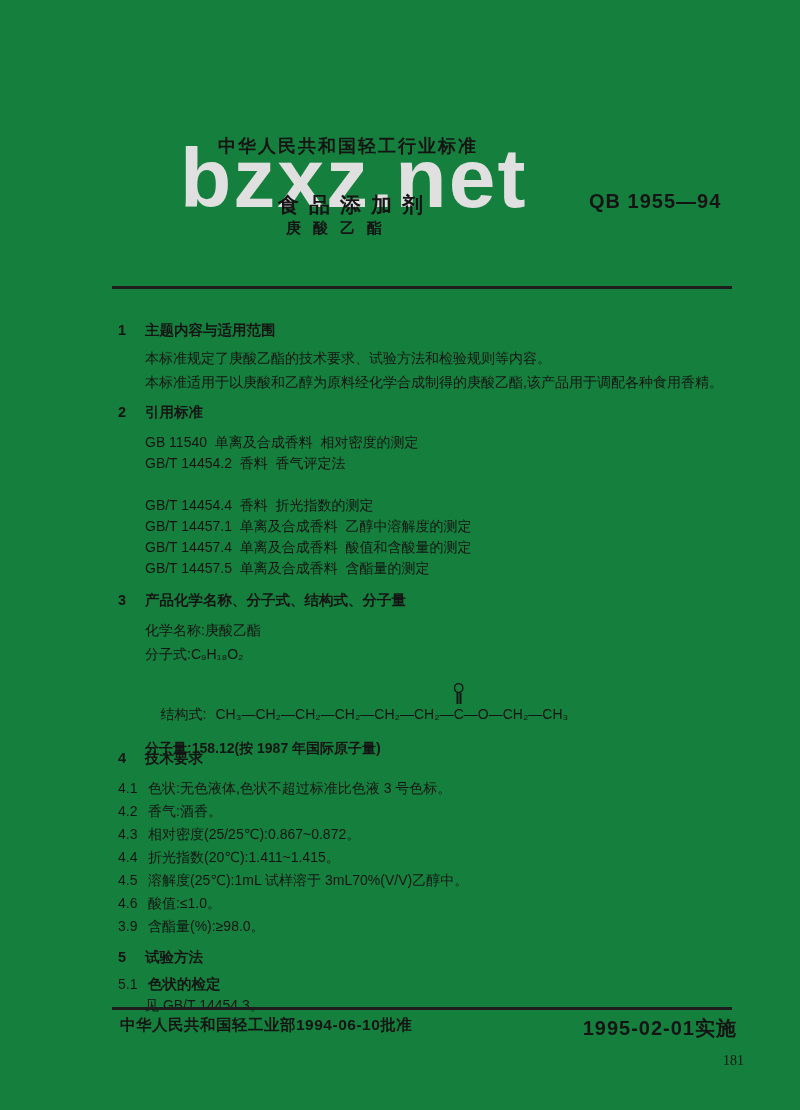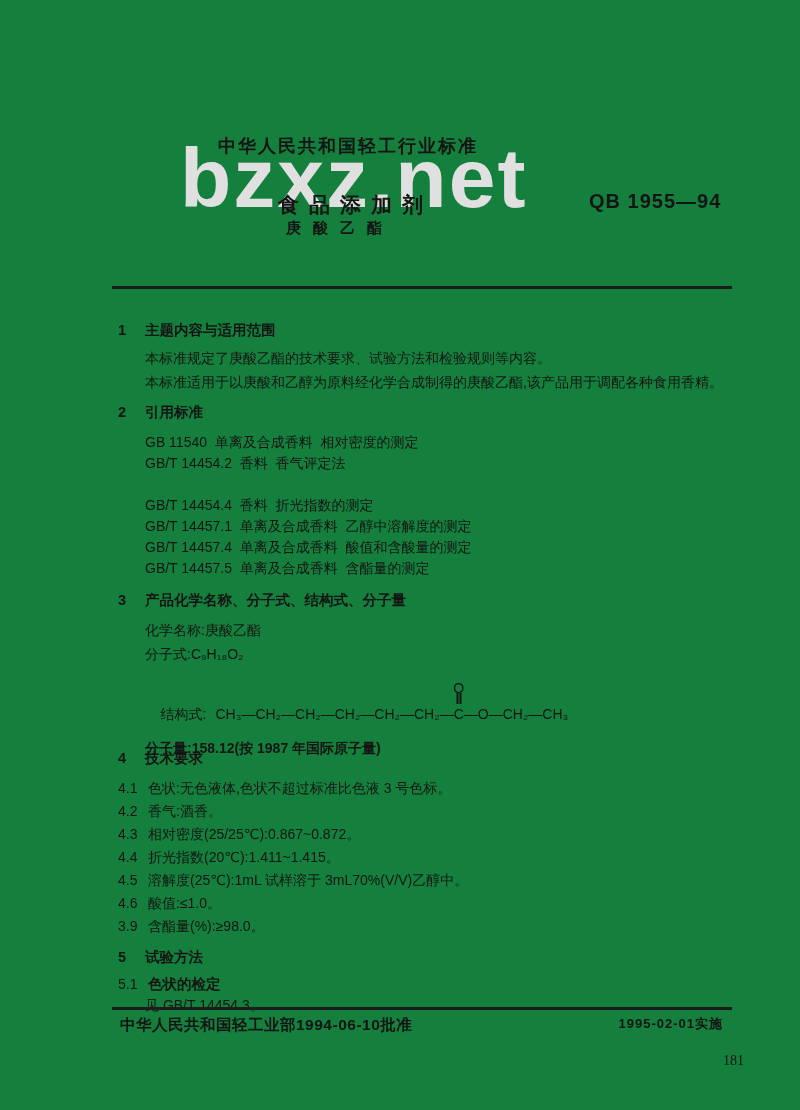--- a/index.html
+++ b/index.html
@@ -41,21 +41,21 @@
     top:-26px; font-size:14px;
   }
   .double-bond {
     position:absolute; left:50%; transform:translateX(-50%);
     top:-13px; width:5px; height:11px;
     border-left:2px solid #141414; border-right:2px solid #141414;
   }
 
   
   .footer-left  { left:120px; top:1015px; font-size:15.5px; font-weight:bold; letter-spacing:0.5px; z-index:2; }
-  .footer-right { left:98px; top:1015px; width:625px; text-align:right; font-size:13px; font-weight:bold; letter-spacing:1px; z-index:2; }
+  .footer-right { left:112px; top:1015px; width:625px; text-align:right; font-size:20px; font-weight:bold; letter-spacing:1px; z-index:2; }
   .page-num { left:678px; top:1053px; font-size:14px; font-family:"Liberation Serif","DejaVu Serif",serif; z-index:2;margin-left:45px; }
 </style>
 </head>
 <body>
 
 <div class="page">
 
   <div class="watermark">bzxz.net</div>
 
   <div class="abs org-line">中华人民共和国轻工行业标准</div>

